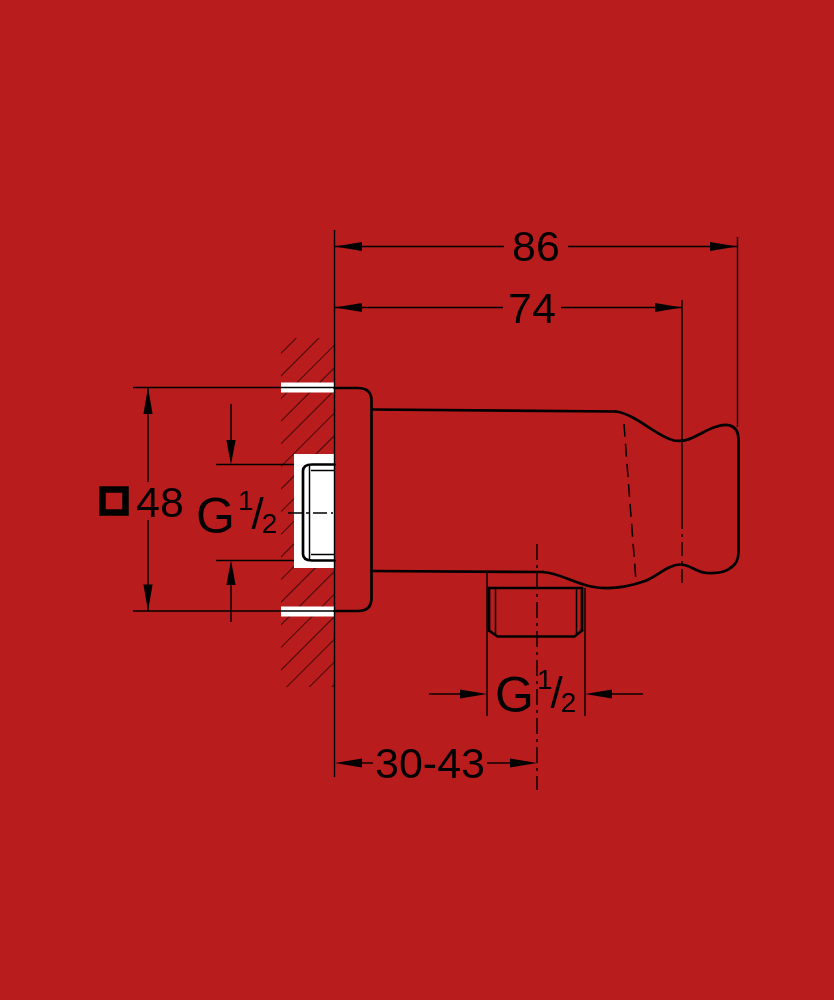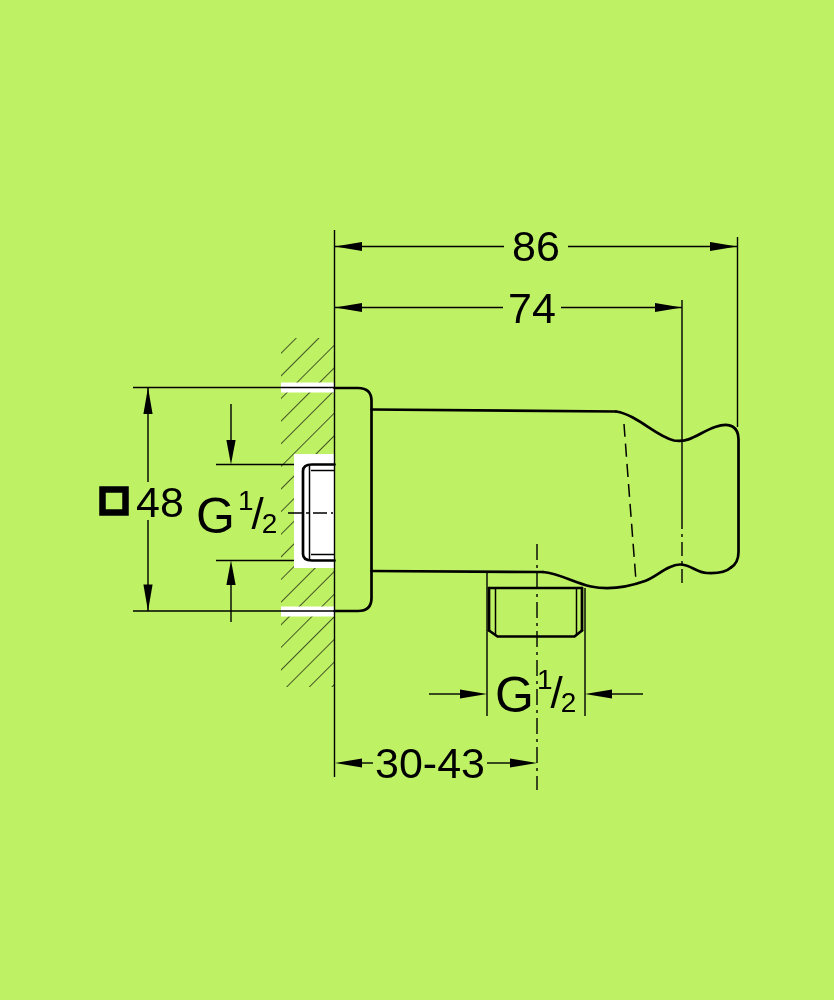--- a/index.html
+++ b/index.html
@@ -1,16 +1,16 @@
 <!DOCTYPE html>
 <html><head>
 <meta charset="utf-8">
 <style>
   html,body{margin:0;padding:0;background:#ffffff;}
-  #stage{position:relative;width:834px;height:1000px;background:#bef264;overflow:hidden;
+  #stage{position:relative;width:834px;height:1000px;background:#b91c1c;overflow:hidden;
          font-family:"Liberation Sans", sans-serif;}
   svg{position:absolute;left:0;top:0;}
   .thin{stroke:#000;stroke-width:1.4;fill:none;}
   .med{stroke:#000;stroke-width:1.5;fill:none;}
   .thick{stroke:#000;stroke-width:2.7;fill:none;stroke-linejoin:round;stroke-linecap:round;}
   .arrow{fill:#000;stroke:none;}
   .halo{fill:#ffffff;stroke:none;}
   .dimtext{fill:#000;font-family:"Liberation Sans", sans-serif;font-size:43px;}
   .gtext{fill:#000;font-family:"Liberation Sans", sans-serif;}
 </style>

